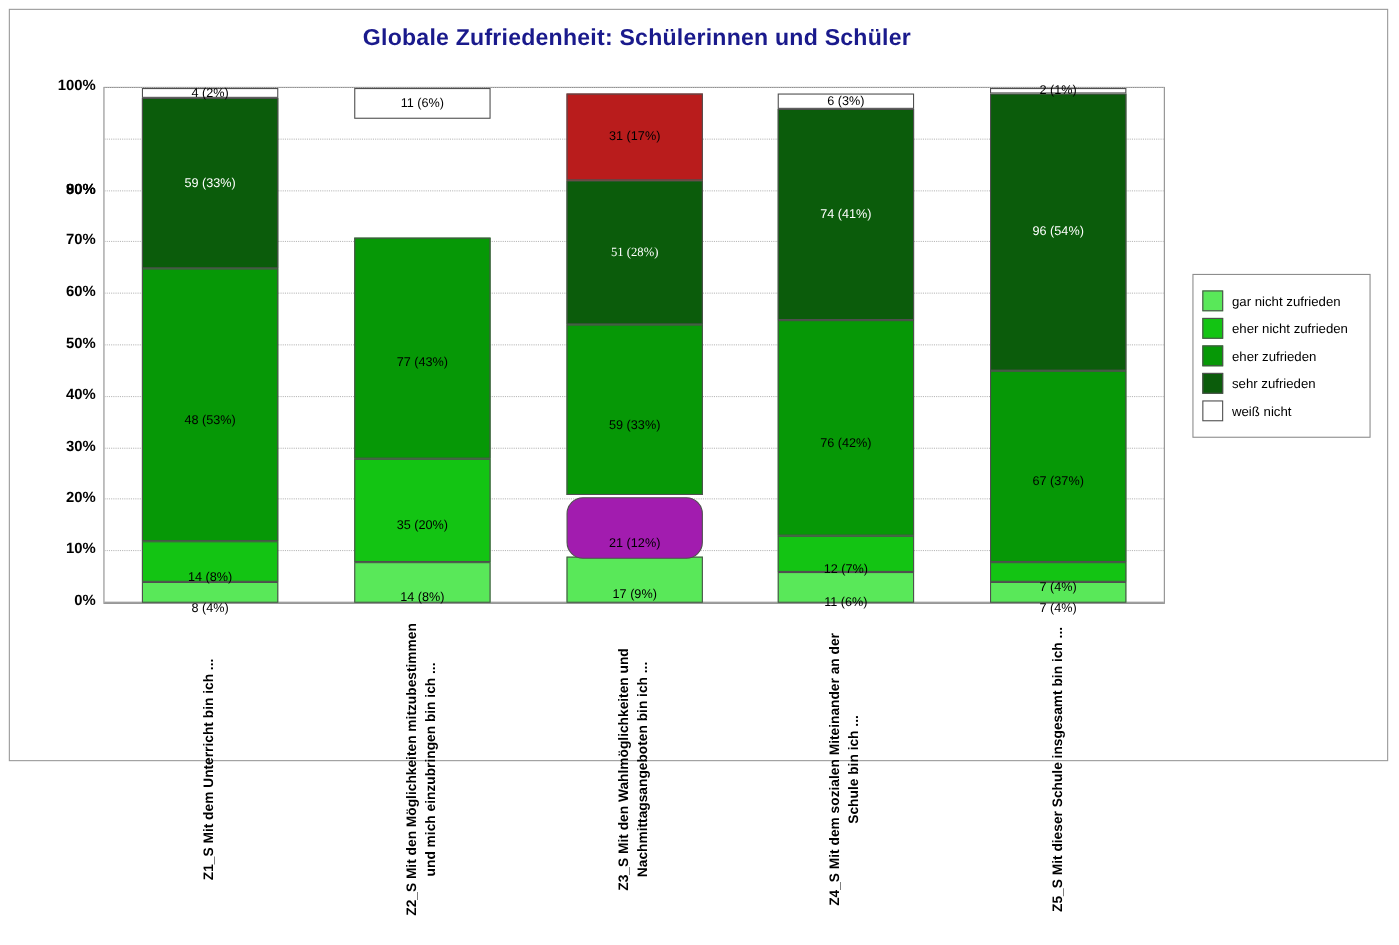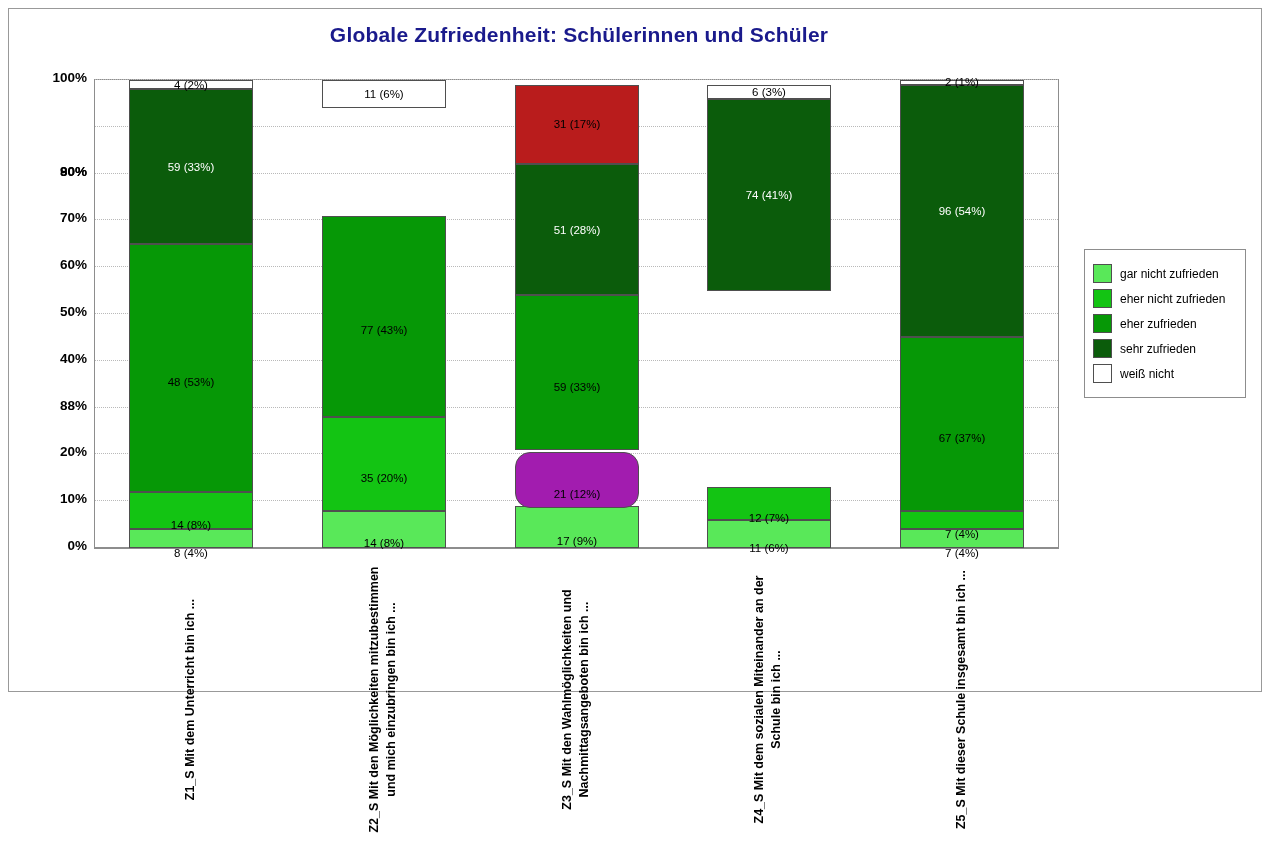--- a/index.html
+++ b/index.html
@@ -152,21 +152,21 @@
 
 <div id="page">
   <div class="outer-frame">
 
     <div class="chart-title">Globale Zufriedenheit: Schülerinnen und Schüler</div>
 
     <div class="y-axis-labels" id="yaxis">
         <div class="ytick" style="top: 529px;">0%</div>
         <div class="ytick" style="top: 482.2px;">10%</div>
         <div class="ytick" style="top: 435.4px;">20%</div>
-        <div class="ytick" style="top: 388.6px;">88%</div>
+        <div class="ytick" style="top: 388.6px;">30%</div>
         <div class="ytick" style="top: 341.8px;">40%</div>
         <div class="ytick" style="top: 295px;">50%</div>
         <div class="ytick" style="top: 248.2px;">60%</div>
         <div class="ytick" style="top: 201.4px;">70%</div>
         <div class="ytick" style="top: 154.6px;">80%</div>
         <div class="ytick" style="top: 118px; margin-top: 37px;">90%</div>
         <div class="ytick" style="top: 61px;">100%</div>
       </div>
 
     <div class="plot-area" id="plot">
@@ -216,33 +216,36 @@
           <div class="seg light" style="background: rgb(89, 232, 89); bottom: 0px; height: 42.12px;">
             <span>17 (9%)</span>
           </div>
           <div class="seg light" style="background: #a21caf; bottom: 40px; height: 56.16px; border-radius: 15px;">
             <span>21 (12%)</span>
           </div>
           <div class="seg light" style="background: rgb(6, 152, 6); bottom: 98.28px; height: 154.44px;">
             <span>59 (33%)</span>
           </div>
           <div class="seg dark" style="background: rgb(11, 92, 11); bottom: 252.72px; height: 131.04px;">
-            <span style="color: rgb(255, 255, 255);">51 (28%)</span>
+            <span style="color: rgb(255, 255, 255); font-family: Liberation Serif, serif;">51 (28%)</span>
           </div>
           <div class="seg dark" style="background: #b91c1c; bottom: 383.76px; height: 79.56px;">
             <span style="color: rgb(0, 0, 0);">31 (17%)</span>
           </div>
         </div>
         <div class="bar-col" style="left: 612px; height: 468px;">
           <div class="seg light" style="background: rgb(89, 232, 89); bottom: 0px; height: 28.08px;">
             <span>11 (6%)</span>
           </div>
           <div class="seg light" style="background: rgb(19, 196, 19); bottom: 28.08px; height: 32.76px;">
             <span>12 (7%)</span>
           </div>
+          <div class="seg light" style="background: rgb(6, 152, 6); bottom: 60.84px; height: 196.56px;">
+            <span>76 (42%)</span>
+          </div>
           <div class="seg dark" style="background: rgb(11, 92, 11); bottom: 257.4px; height: 191.88px;">
             <span style="color: rgb(255, 255, 255);">74 (41%)</span>
           </div>
           <div class="seg dark" style="background: rgb(255, 255, 255); bottom: 449.28px; height: 14.04px;">
             <span style="color: rgb(0, 0, 0);">6 (3%)</span>
           </div>
         </div>
         <div class="bar-col" style="left: 805px; height: 468px;">
           <div class="seg light" style="background: rgb(89, 232, 89); bottom: 0px; height: 18.72px;">
             <span>7 (4%)</span>

